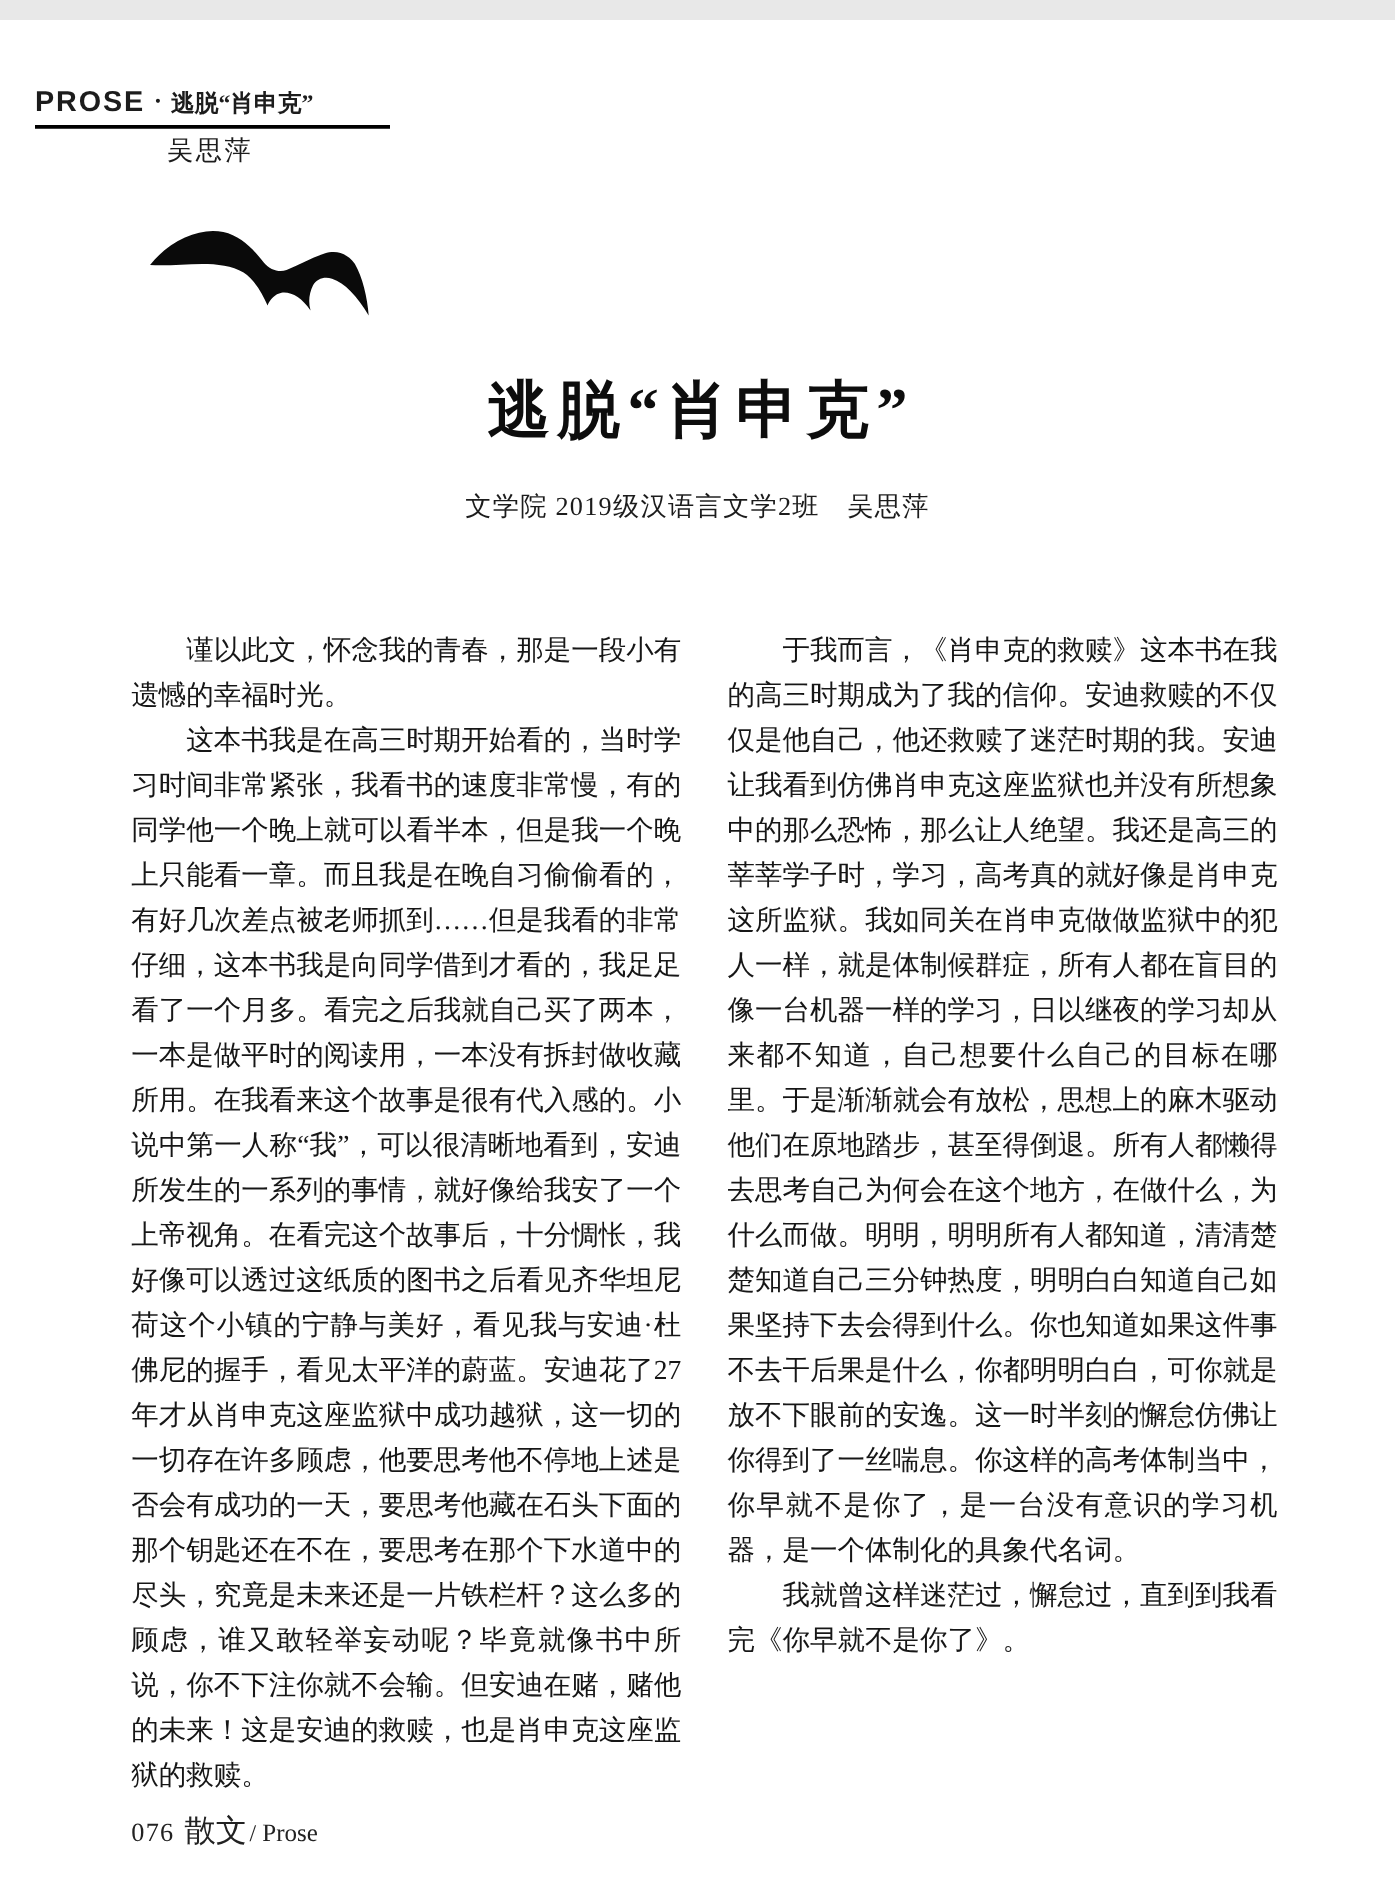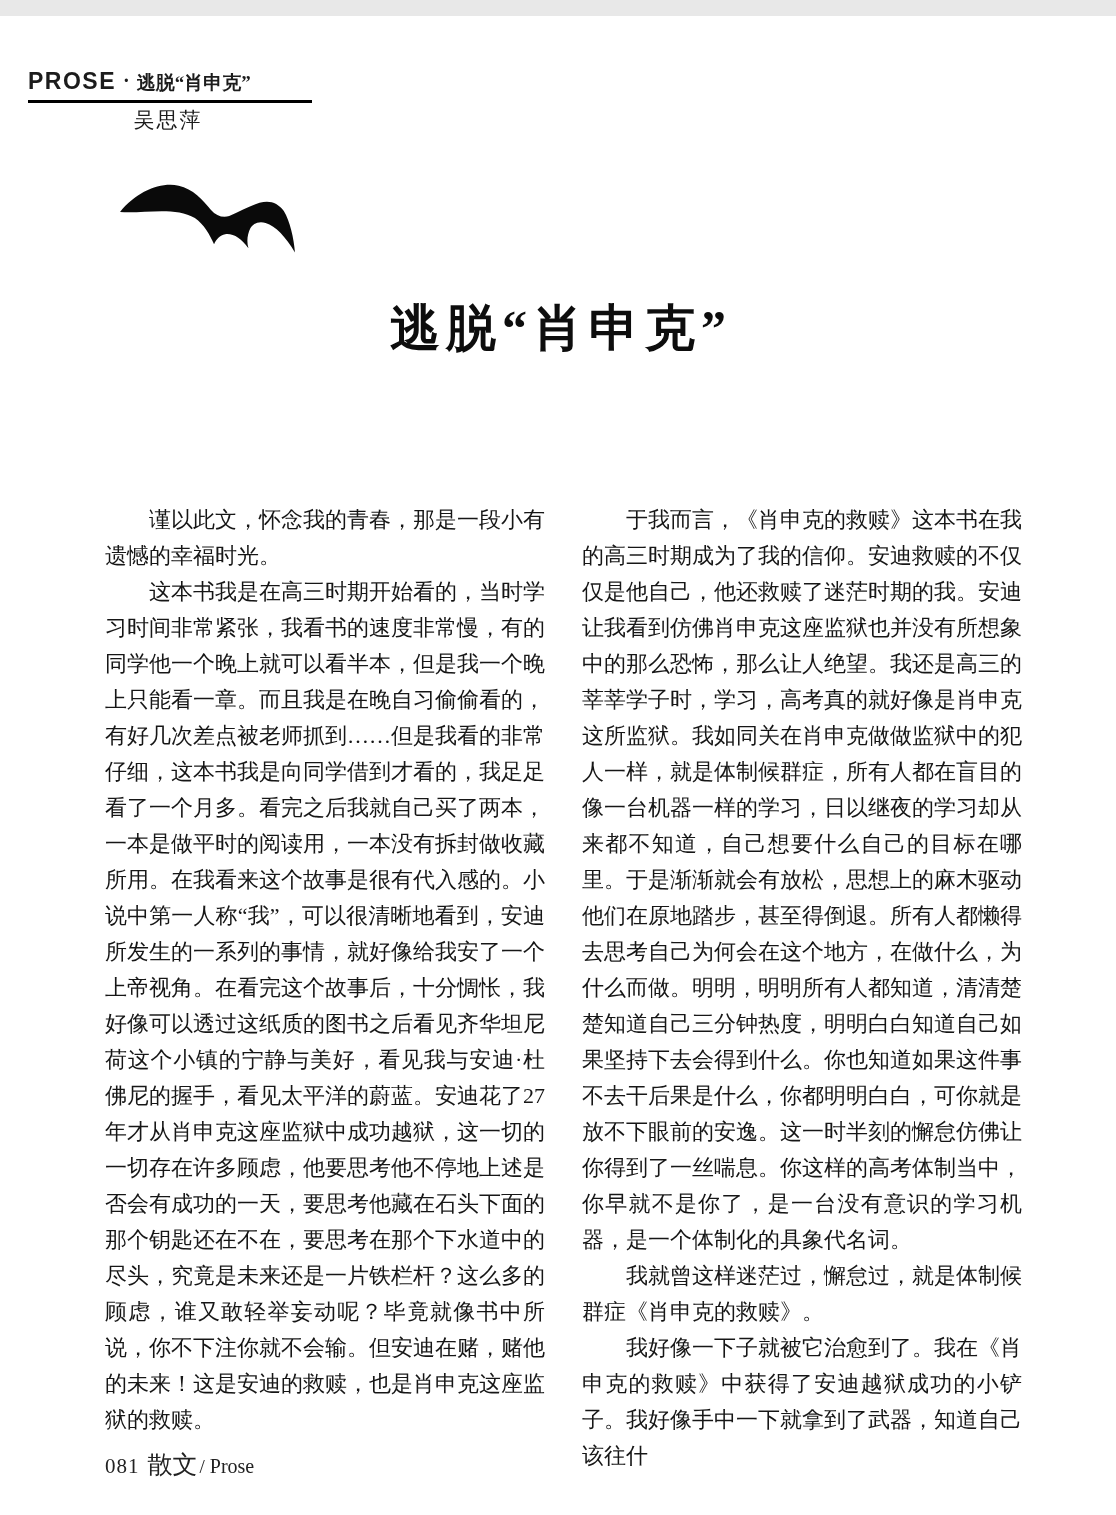--- a/index.html
+++ b/index.html
@@ -87,30 +87,30 @@
         C128,56 127,63 129,70
         C122,60 114,55 106,56
         C101,57 97,61 95,66
         C91,57 85,46 76,40
         C56,28 24,36 2,34 Z"></path>
     </svg>
   </div>
 
   <h1 class="article-title">逃脱“肖申克”</h1>
 
+  <div class="article-byline">文学院 2019级汉语言文学2班　吴思萍</div>
 
   <main class="columns">
     <section class="col">
       <p>谨以此文，怀念我的青春，那是一段小有遗憾的幸福时光。</p>
       <p>这本书我是在高三时期开始看的，当时学习时间非常紧张，我看书的速度非常慢，有的同学他一个晚上就可以看半本，但是我一个晚上只能看一章。而且我是在晚自习偷偷看的，有好几次差点被老师抓到……但是我看的非常仔细，这本书我是向同学借到才看的，我足足看了一个月多。看完之后我就自己买了两本，一本是做平时的阅读用，一本没有拆封做收藏所用。在我看来这个故事是很有代入感的。小说中第一人称“我”，可以很清晰地看到，安迪所发生的一系列的事情，就好像给我安了一个上帝视角。在看完这个故事后，十分惆怅，我好像可以透过这纸质的图书之后看见齐华坦尼荷这个小镇的宁静与美好，看见我与安迪·杜佛尼的握手，看见太平洋的蔚蓝。安迪花了27年才从肖申克这座监狱中成功越狱，这一切的一切存在许多顾虑，他要思考他不停地上述是否会有成功的一天，要思考他藏在石头下面的那个钥匙还在不在，要思考在那个下水道中的尽头，究竟是未来还是一片铁栏杆？这么多的顾虑，谁又敢轻举妄动呢？毕竟就像书中所说，你不下注你就不会输。但安迪在赌，赌他的未来！这是安迪的救赎，也是肖申克这座监狱的救赎。</p>
     </section>
     <section class="col">
       <p>于我而言，《肖申克的救赎》这本书在我的高三时期成为了我的信仰。安迪救赎的不仅仅是他自己，他还救赎了迷茫时期的我。安迪让我看到仿佛肖申克这座监狱也并没有所想象中的那么恐怖，那么让人绝望。我还是高三的莘莘学子时，学习，高考真的就好像是肖申克这所监狱。我如同关在肖申克做做监狱中的犯人一样，就是体制候群症，所有人都在盲目的像一台机器一样的学习，日以继夜的学习却从来都不知道，自己想要什么自己的目标在哪里。于是渐渐就会有放松，思想上的麻木驱动他们在原地踏步，甚至得倒退。所有人都懒得去思考自己为何会在这个地方，在做什么，为什么而做。明明，明明所有人都知道，清清楚楚知道自己三分钟热度，明明白白知道自己如果坚持下去会得到什么。你也知道如果这件事不去干后果是什么，你都明明白白，可你就是放不下眼前的安逸。这一时半刻的懈怠仿佛让你得到了一丝喘息。你这样的高考体制当中，你早就不是你了，是一台没有意识的学习机器，是一个体制化的具象代名词。</p>
-      <p>我就曾这样迷茫过，懈怠过，就是体制候群症《肖申克的救赎》。</p>
-      <p>我好像一下子就被它治愈到了。我在《肖申克的救赎》中获得了安迪越狱成功的小铲子。我好像手中一下就拿到了武器，知道自己该往什</p>
+      <p>我就曾这样迷茫过，懈怠过，直到到我看完《你早就不是你了》。</p>
     </section>
   </main>
 
   <footer class="pagefoot">
-    <span class="foot-num">081</span><span class="foot-cn">散文</span><span class="foot-slash">/</span><span class="foot-en">Prose</span>
+    <span class="foot-num">076</span><span class="foot-cn">散文</span><span class="foot-slash">/</span><span class="foot-en">Prose</span>
   </footer>
 
 </div>
 
 </body></html>

